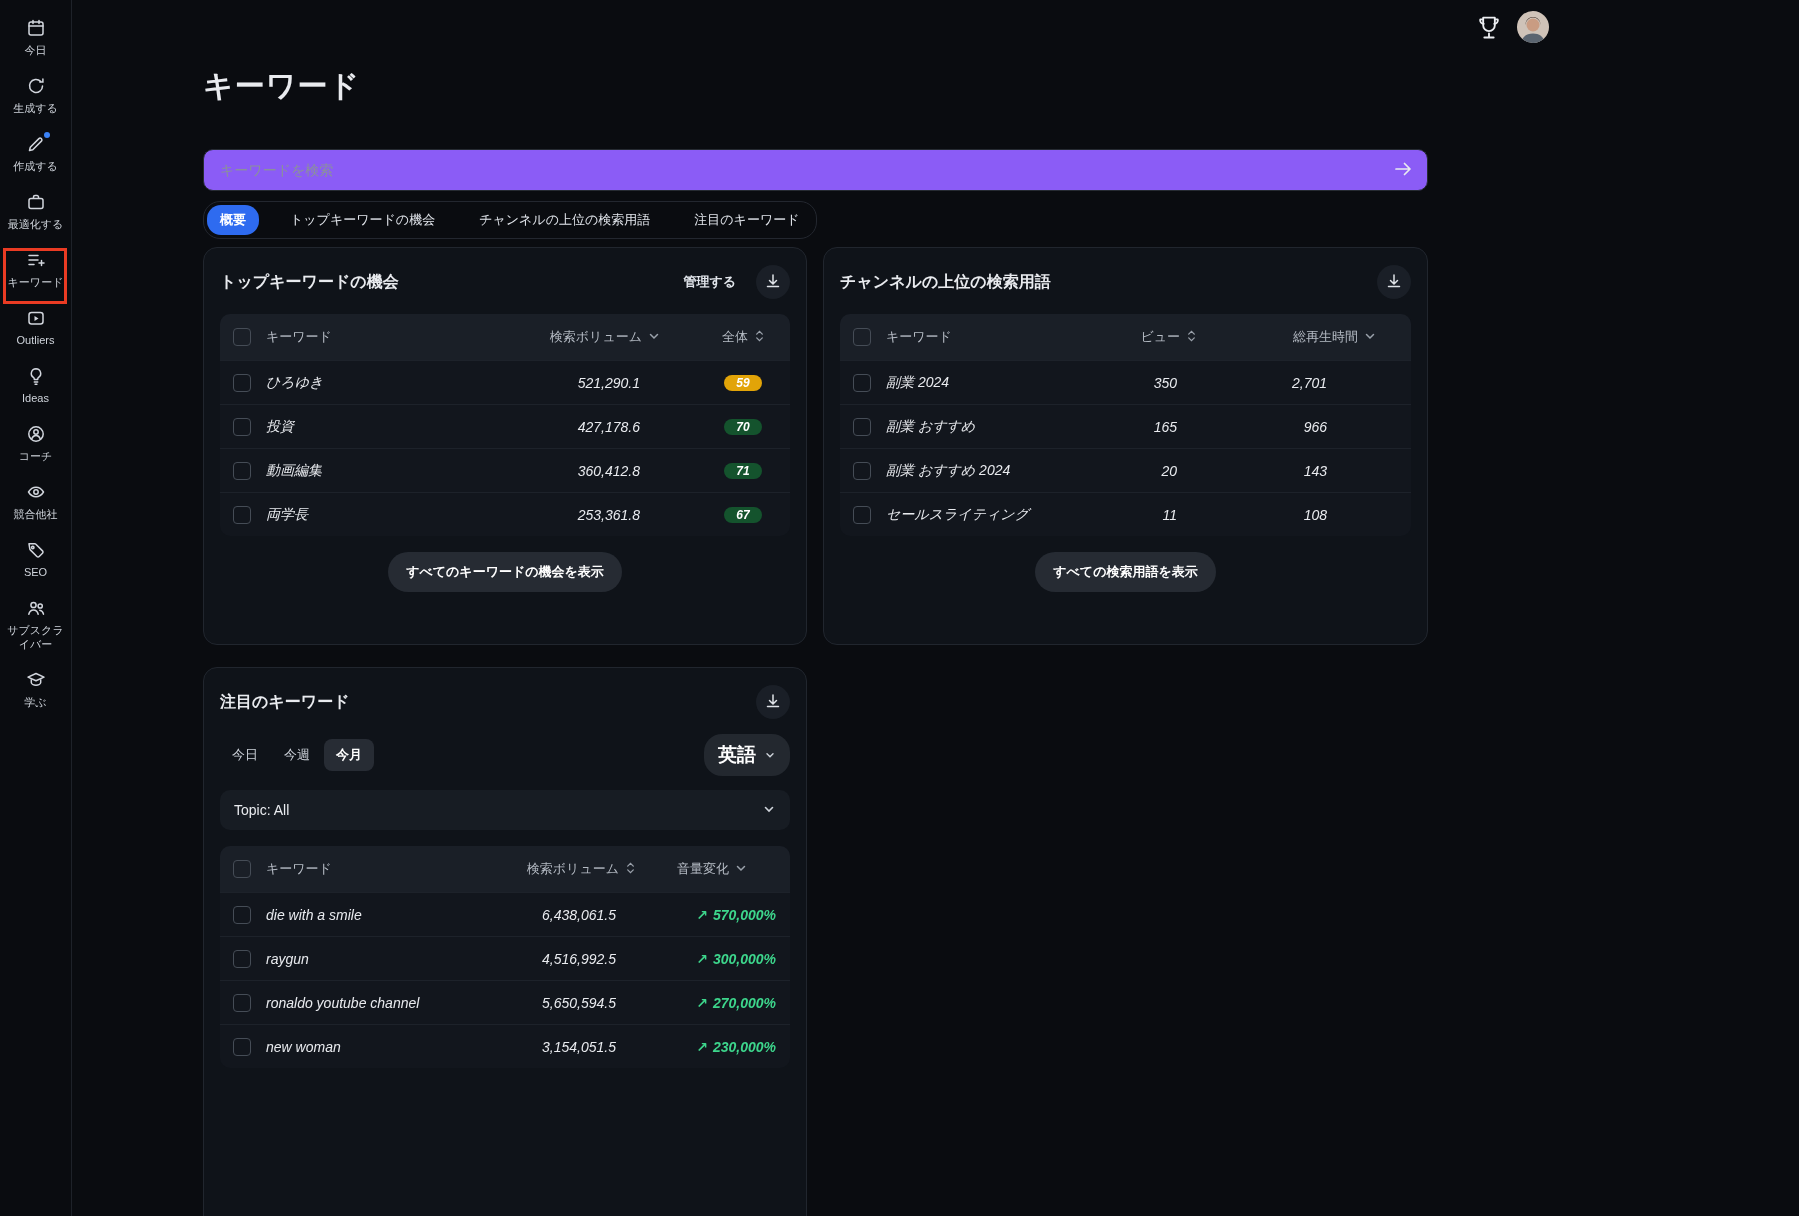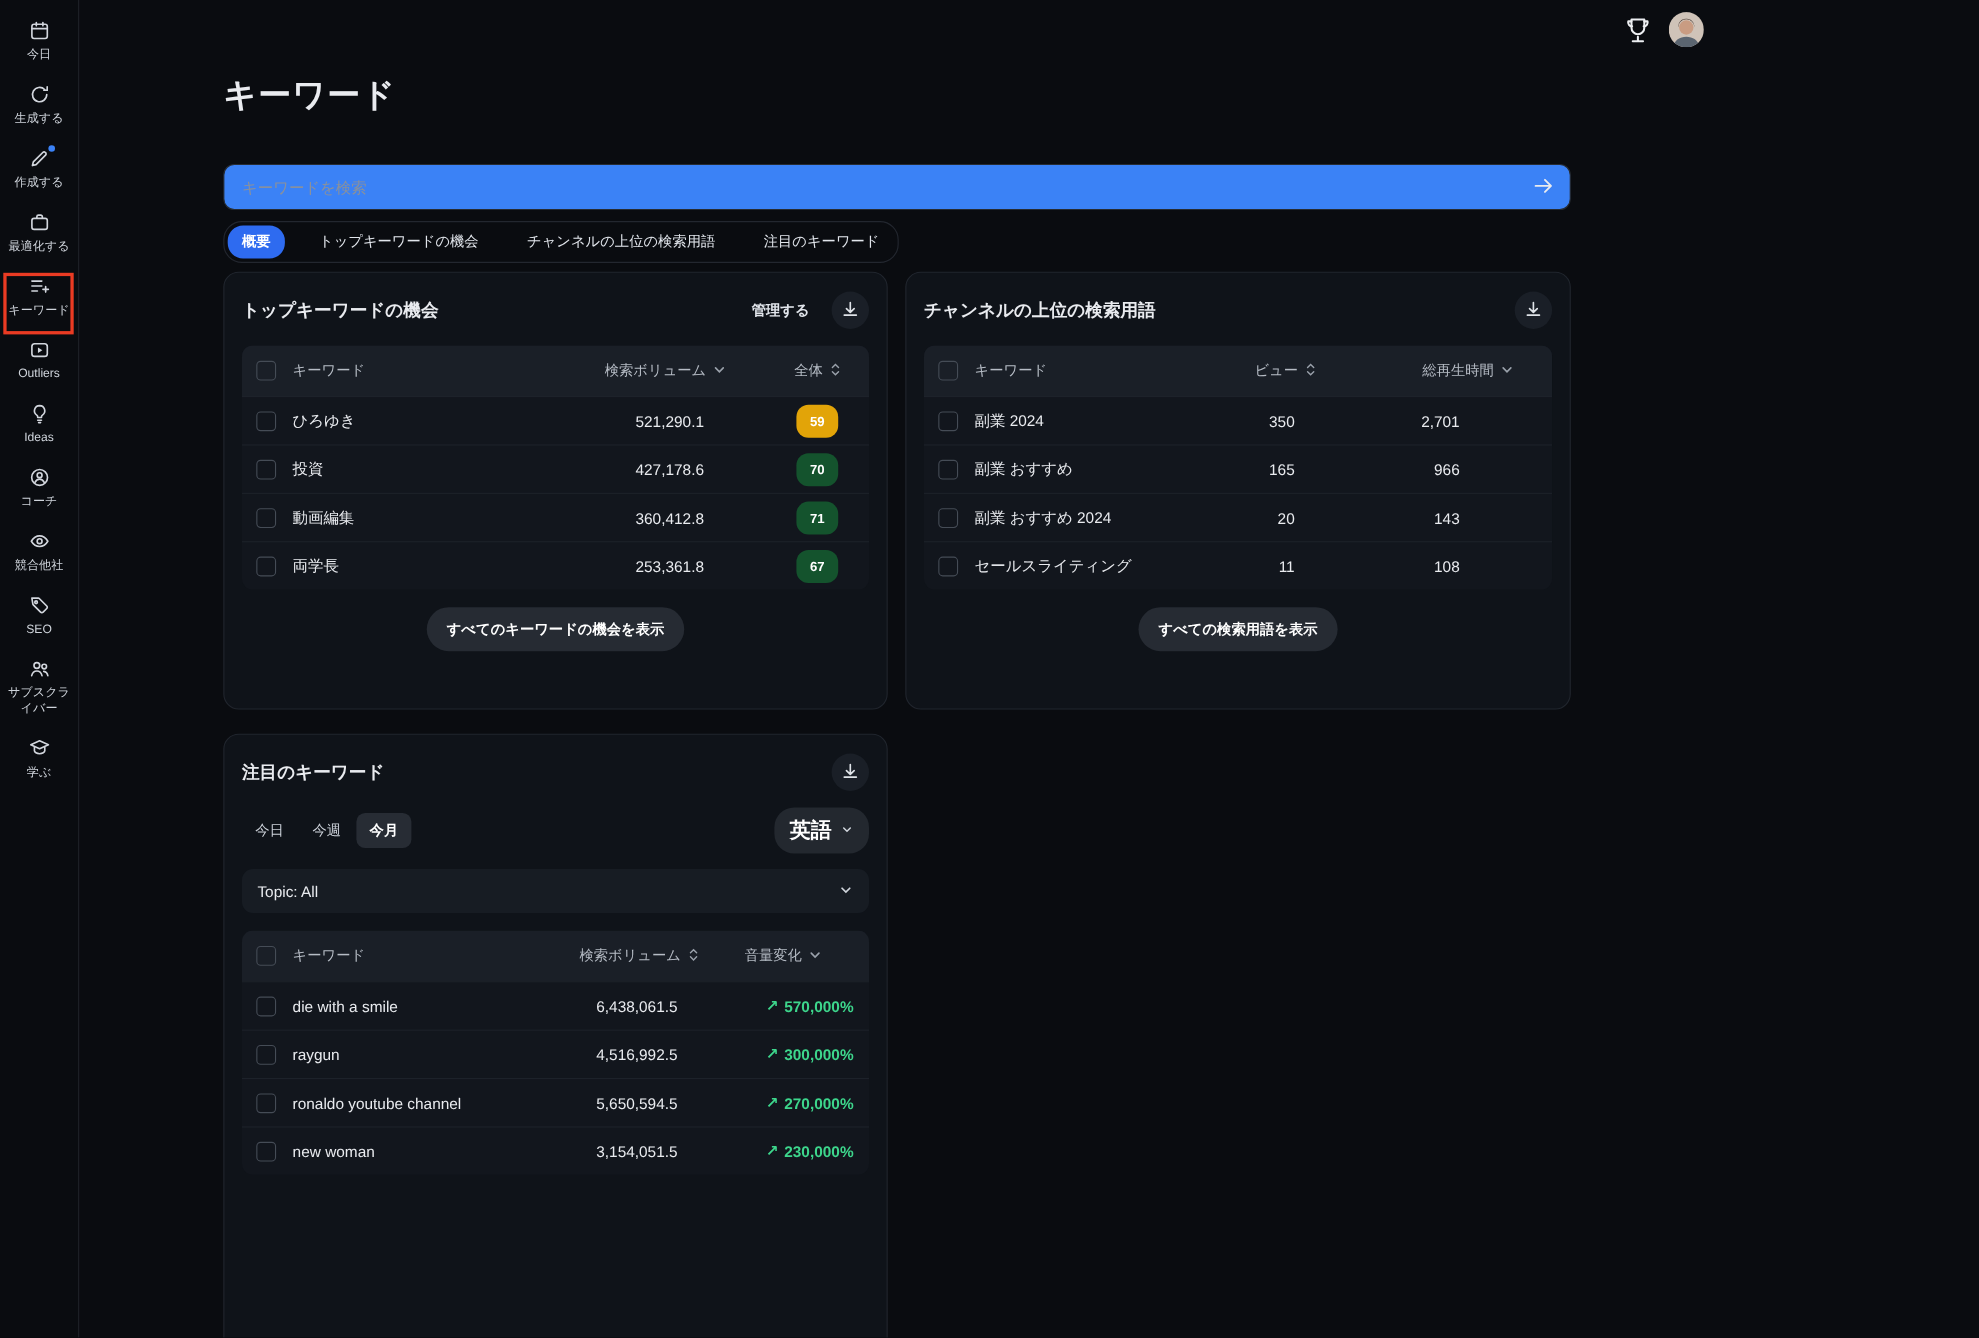--- a/index.html
+++ b/index.html
@@ -30,21 +30,21 @@
   .trophy-btn { position:absolute; top:13px; left:1474px; width:30px; height:30px;
     background:none; border:none; padding:0; cursor:pointer; color:#eceef1; }
   .avatar { position:absolute; top:11px; left:1517px; width:32px; height:32px;
     border-radius:50%; overflow:hidden; cursor:pointer; }
 
   
   .main { position:absolute; left:203px; top:0; width:1225px; height:100%; }
   .page-title { position:absolute; left:0; top:66px; margin:0; font-size:30px; font-weight:700; letter-spacing:1px; }
 
   .search-bar { position:absolute; left:0; top:149px; width:100%; height:42px;
-    background:#3b82f6; border:1px solid #262b32; border-radius:10px;
+    background:#8b5cf6; border:1px solid #262b32; border-radius:10px;
     display:flex; align-items:center; }
   .search-input { flex:1; background:transparent; border:none; outline:none;
     color:#e9ebef; font-size:14px; padding:0 16px; font-family:inherit; }
   .search-input::placeholder { color:#8b919b; }
   .search-submit { background:none; border:none; padding:0 14px; cursor:pointer; color:#e9ebef; }
 
   .tab-bar { position:absolute; left:0; top:201px; display:inline-flex; align-items:center;
     gap:18px; border:1px solid #23272f; border-radius:17px; padding:3px; }
   .tab { border:none; background:none; color:#e2e6ec; font-size:13px; padding:6px 13px;
     border-radius:14px; cursor:pointer; font-family:inherit; white-space:nowrap; }
@@ -58,38 +58,38 @@
 
   .card-head { display:flex; justify-content:space-between; align-items:center; height:36px; }
   .card-title { font-size:16px; font-weight:700; margin:0; }
   .card-actions { display:flex; align-items:center; gap:14px; }
   .manage-link { font-size:13px; font-weight:600; color:#e2e6ec; background:none; border:none; cursor:pointer; font-family:inherit; }
   .icon-circle { width:34px; height:34px; border-radius:50%; background:#1a1f27; border:none;
     display:flex; align-items:center; justify-content:center; cursor:pointer; color:#dfe3e8; }
 
   .table { margin-top:14px; border-radius:10px; overflow:hidden; background:#12161d; }
   .thead { background:#1a1f27; height:46px; display:grid; align-items:center; }
-  .trow { height:44px; display:grid; align-items:center; border-top:1px solid #1d222a; cursor:pointer; }
+  .trow { height:44px; display:grid; align-items:center; border-top:1px solid #1d222a; cursor:pointer;font-style:italic; }
   .g1 { grid-template-columns:46px 1fr 200px 120px; }
   .g2 { grid-template-columns:46px 1fr 170px 210px; }
   .g3 { grid-template-columns:46px 1fr 210px 150px; }
 
   .cb { width:18px; height:18px; border:1.5px solid #454c56; border-radius:4px;
     margin-left:13px; cursor:pointer; background:transparent; }
   .hc { font-size:13px; color:#b6bcc5; }
   .hc.right { display:flex; justify-content:flex-end; align-items:center; gap:5px; cursor:pointer; }
   .kw { font-size:14px; color:#e9ebef; }
   .num { font-size:14px; text-align:right; }
 
   .g1 .num { padding-right:30px; }
   .g1 .hc.vol { padding-right:9px; }
   .overall-cell { display:flex; justify-content:flex-end; padding-right:28px; }
   .g1 .hc.ov { padding-right:24px;align-items:center; }
 
-  .badge { min-width:38px; height:30px; border-radius:11px; display:flex; align-items:center;
+  .badge { min-width:38px; height:16px; border-radius:11px; display:flex; align-items:center;
     justify-content:center; font-size:12px; font-weight:700; color:#fff; padding:0 8px; }
   .badge.yellow { background:#E2A408; }
   .badge.green { background:#14532d; }
 
   .g2 .views { padding-right:24px; }
   .g2 .hc.views-h { padding-right:3px; }
   .g2 .watch { padding-right:84px; }
   .g2 .hc.watch-h { padding-right:34px; }
 
   .g3 .vol3 { padding-right:24px; }

